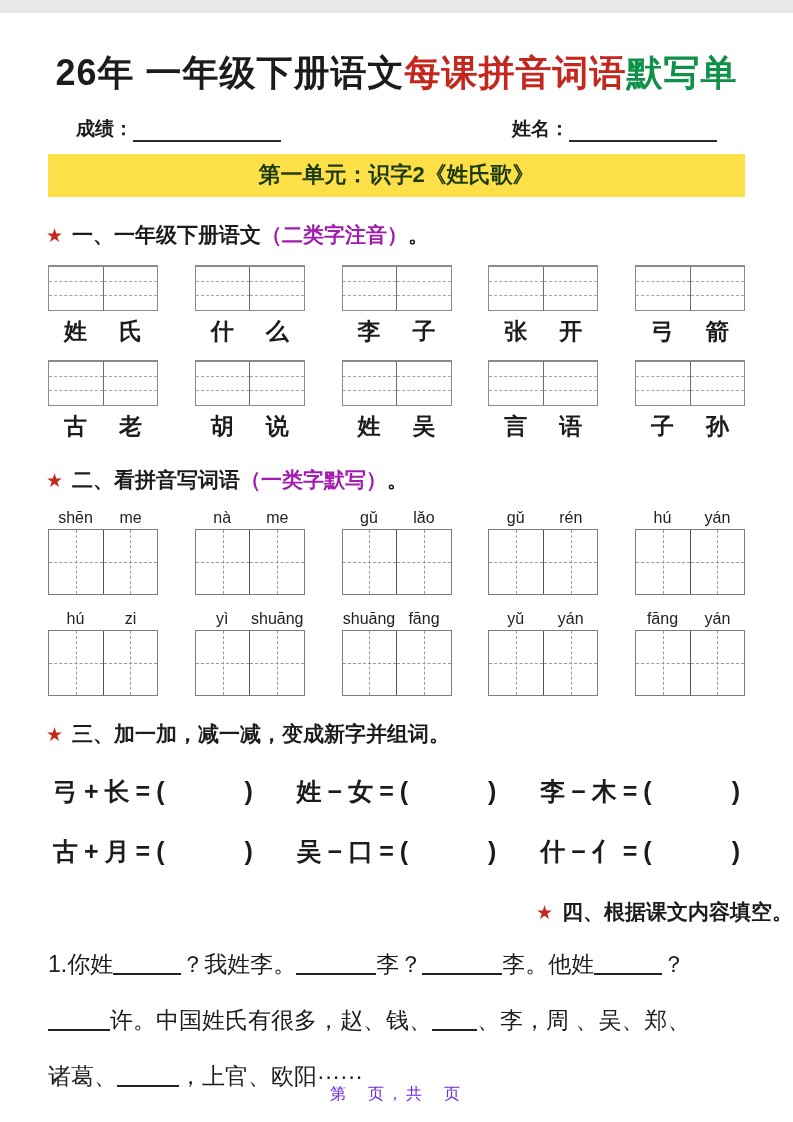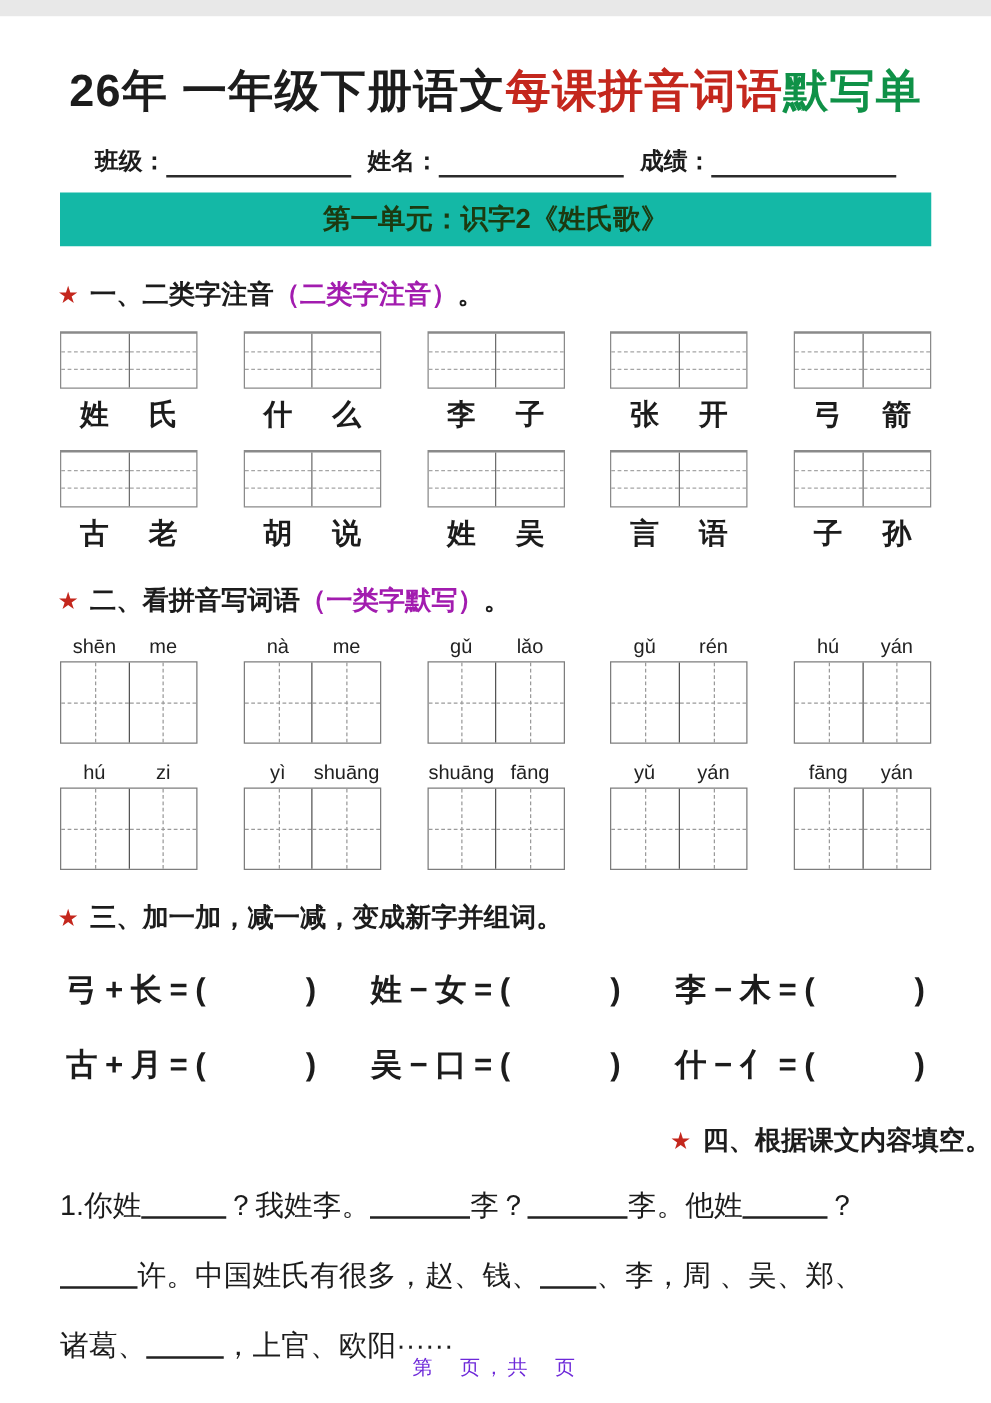--- a/index.html
+++ b/index.html
@@ -11,21 +11,21 @@
   
   .title{text-align:center;padding-top:36px;font-size:36px;font-weight:700;letter-spacing:1px;white-space:nowrap;}
   .t-red{color:#c4271d;}
   .t-green{color:#0f9147;}
   
   .info{display:flex;justify-content:space-between;margin:18px 76px 0 76px;}
   .info-item{display:flex;align-items:flex-end;}
   .info-label{font-size:19px;font-weight:600;}
   .info-underline{display:inline-block;width:148px;height:22px;border-bottom:2px solid #2b2b2b;}
   
-  .banner{margin:12px 48px 0;background:#14b8a6;color:#1c3a10;font-weight:700;
+  .banner{margin:12px 48px 0;background:#fde047;color:#1c3a10;font-weight:700;
     font-size:22px;text-align:center;padding:6px 0 7px;}
   
   .sec-head{margin:24px 0 0 46px;font-size:21px;font-weight:700;}
   .star{color:#c4271d;margin-right:9px;font-size:19px;}
   .head-red{color:#a21caf;}
   
   .grid-row{display:flex;justify-content:space-between;margin:16px 48px 0;}
   .py4-group{width:110px;height:46px;border:1.5px solid #8a8a8a;border-top-width:2px;
     display:flex;box-sizing:border-box;background:#fff;}
   .py4-cell{flex:1;position:relative;}
@@ -59,36 +59,32 @@
 </style>
 </head>
 <body>
 
 <div class="page">
 
   <div class="title"><span>26年 一年级下册语文</span><span class="t-red">每课拼音词语</span><span class="t-green">默写单</span></div>
 
   <div class="info">
     <div class="info-item">
-        <span class="info-label">班级：</span>
+        <span class="info-label">成绩：</span>
         <span class="info-underline"></span>
       </div>
     <div class="info-item">
         <span class="info-label">姓名：</span>
         <span class="info-underline"></span>
       </div>
-    <div class="info-item">
-        <span class="info-label">成绩：</span>
-        <span class="info-underline"></span>
-      </div>
   </div>
 
   <div class="banner">第一单元：识字2《姓氏歌》</div>
 
-  <div class="sec-head"><span class="star">★</span><span>一、二类字注音</span><span class="head-red">（二类字注音）</span><span>。</span></div>
+  <div class="sec-head"><span class="star">★</span><span>一、一年级下册语文</span><span class="head-red">（二类字注音）</span><span>。</span></div>
 
   <div class="grid-row">
     <div class="py4-group">
         <div class="py4-cell">
           <i class="ln a"></i>
           <i class="ln b"></i>
         </div>
         <div class="py4-cell">
           <i class="ln a"></i>
           <i class="ln b"></i>

